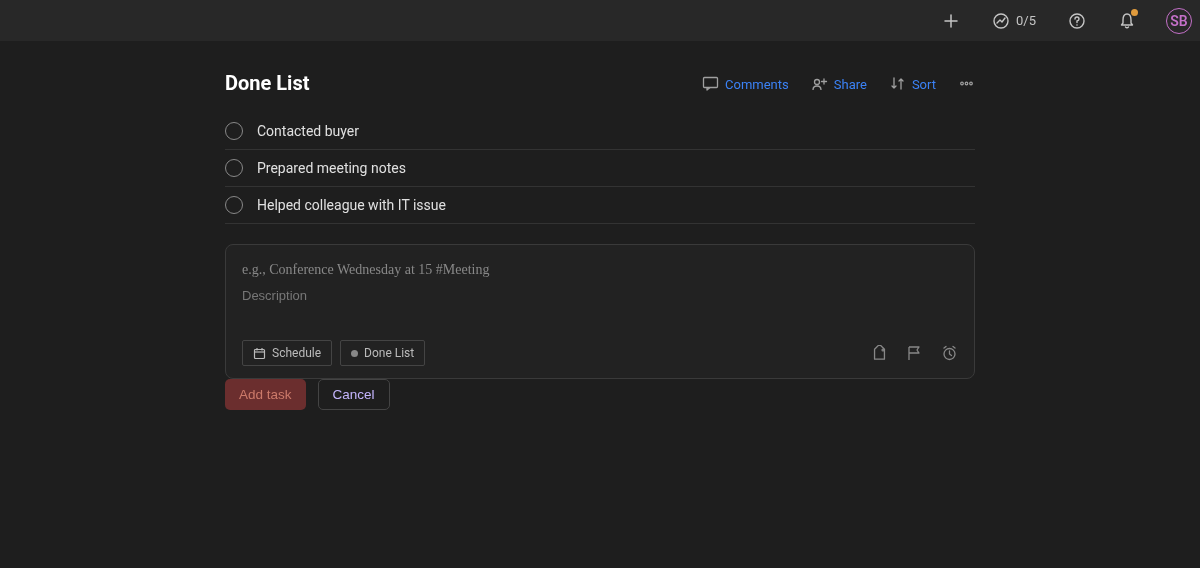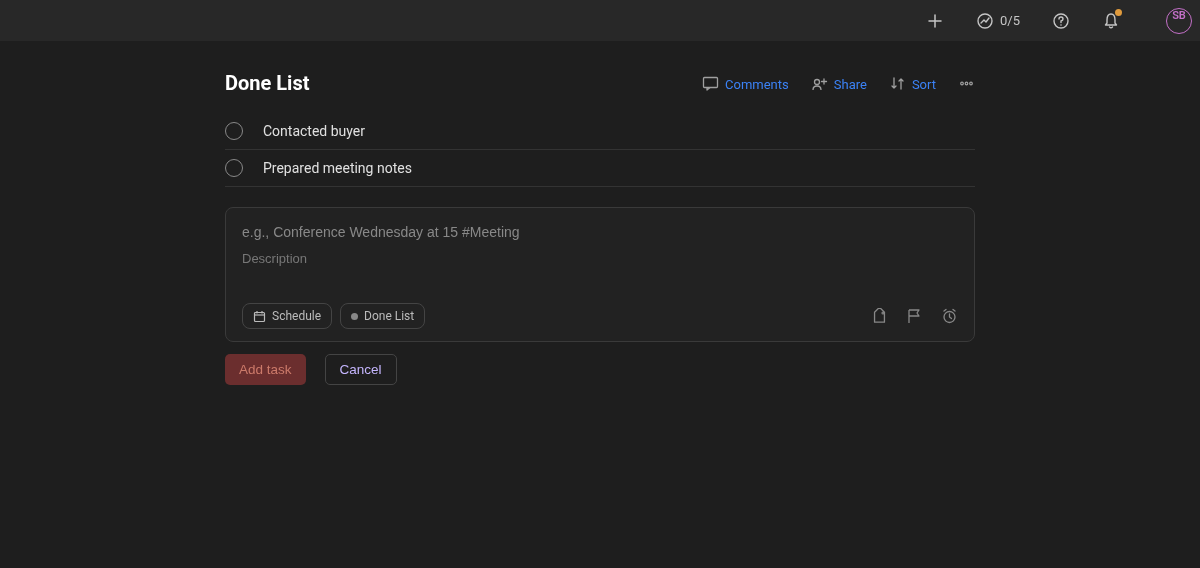--- a/index.html
+++ b/index.html
@@ -72,27 +72,27 @@
       color: #c5c5c5;
       font-size: 13px;
       padding: 4px 6px;
     }
     .avatar {
       width: 26px;
       height: 26px;
       border-radius: 50%;
       border: 1.5px solid #c470c8;
       display: flex;
-      align-items: flex-start;
+      align-items: center;
       justify-content: center;
-      font-size: 11px;
+      font-size: 14px;
       font-weight: 600;
       color: #c470c8;
       cursor: pointer;
-      margin-left: 20px;
+      margin-left: 4px;
     }
     .notif-wrapper {
       position: relative;
     }
     .notif-dot {
       position: absolute;
       top: 3px;
       right: 4px;
       width: 7px;
       height: 7px;
@@ -127,21 +127,21 @@
       display: flex;
       align-items: flex-end;
       gap: 6px;
       color: #3b82f6;
       font-size: 13px;
       cursor: pointer;
     }
     .task-item {
       display: flex;
       align-items: center;
-      gap: 20px;
+      gap: 14px;
       padding: 9px 0;
       border-bottom: 1px solid #333;
     }
     .task-checkbox {
       width: 18px;
       height: 18px;
       border: 1.5px solid #888;
       border-radius: 50%;
       flex-shrink: 0;
       cursor: pointer;
@@ -157,20 +157,21 @@
       padding: 14px 16px 12px 16px;
       background: #222;
     }
     .add-title-input {
       width: 100%;
       background: transparent;
       border: none;
       outline: none;
       font-size: 14px;
       color: #e0e0e0;
+      font-family: Liberation Serif, serif;
     }
     .add-title-input::placeholder {
       color: #888;
     }
     .add-desc-input {
       width: 100%;
       background: transparent;
       border: none;
       outline: none;
       font-size: 13px;
@@ -183,21 +184,21 @@
     .add-card-footer {
       display: flex;
       align-items: center;
       margin-top: 36px;
     }
     .chip {
       display: flex;
       align-items: center;
       gap: 6px;
       border: 1px solid #444;
-      border-radius: 8px;
+      border-radius: 2px;
       padding: 5px 10px;
       font-size: 12px;
       color: #bbb;
       margin-right: 8px;
       cursor: pointer;
     }
     .proj-dot {
       width: 7px;
       height: 7px;
       border-radius: 50%;
@@ -207,22 +208,21 @@
       margin-left: auto;
       display: flex;
       gap: 18px;
     }
     .footer-icon {
       cursor: pointer;
       color: #888;
     }
     .action-row {
       display: flex;
-      gap: 19px;
-      margin-top: 12px;
+      gap: 12px;
     }
     .btn {
       padding: 7px 14px;
       border-radius: 5px;
       font-size: 13.5px;
       cursor: pointer;
       border: none;
     }
     .btn-primary {
       background: #6b2e2e;
@@ -318,20 +318,24 @@
     </div>
 
     <div id="task-list">
         <div class="task-item">
           <div class="task-checkbox"></div>
           <div class="task-label">Contacted buyer</div>
         </div>
         <div class="task-item">
           <div class="task-checkbox"></div>
           <div class="task-label">Prepared meeting notes</div>
+        </div>
+        <div class="task-item">
+          <div class="task-checkbox"></div>
+          <div class="task-label">Helped colleague with IT issue</div>
         </div>
       </div>
 
     <div class="add-card">
       <input class="add-title-input" type="text" placeholder="e.g., Conference Wednesday at 15 #Meeting" style="">
       <input class="add-desc-input" type="text" placeholder="Description" style="">
       <div class="add-card-footer">
         <div class="chip">
           <svg width="13" height="13" viewBox="0 0 13 13">
               <rect x="1.5" y="2.5" width="10" height="9" rx="1" fill="none" stroke="#bbb" stroke-width="1.2"></rect>

